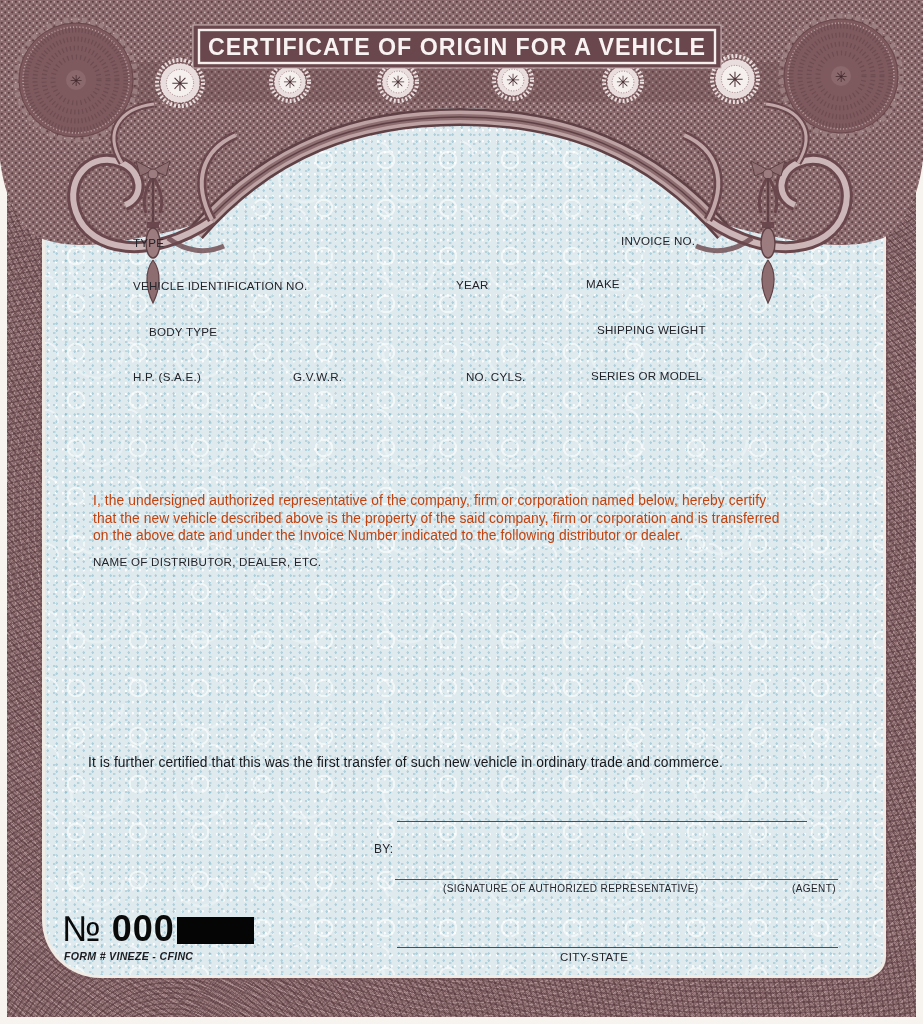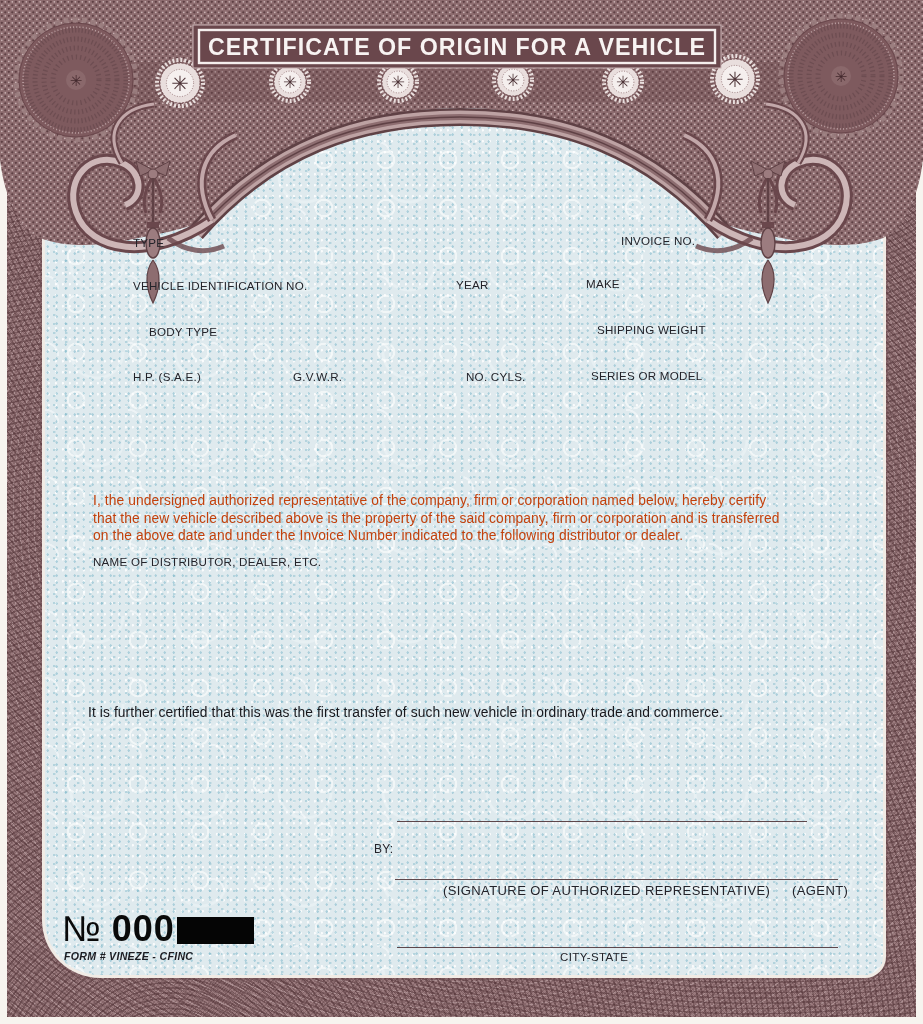--- a/index.html
+++ b/index.html
@@ -47,24 +47,24 @@
   .header-svg{position:absolute;left:0;top:0;pointer-events:none;}
   
   .lbl{
     position:absolute;font-size:11.6px;color:#23232a;letter-spacing:.25px;white-space:nowrap;
   }
   .para{
     position:absolute;left:93px;top:492px;width:745px;
     font-size:13.8px;line-height:17.6px;color:#c2410c;white-space:pre-line;letter-spacing:.1px;
   }
   .further{
-    position:absolute;left:88px;top:705px;font-size:13.8px;color:#17171c;letter-spacing:.1px;white-space:nowrap;
+    position:absolute;left:88px;top:755px;font-size:13.8px;color:#17171c;letter-spacing:.1px;white-space:nowrap;
   }
   .rule{position:absolute;height:0;border-top:1.5px solid rgba(72,42,46,.85);}
-  .cap{position:absolute;font-size:13px;color:#23232a;letter-spacing:.4px;white-space:nowrap;}
+  .cap{position:absolute;font-size:10px;color:#23232a;letter-spacing:.4px;white-space:nowrap;}
   .serial{
     position:absolute;left:62px;top:908px;display:flex;align-items:center;
     color:#0a0a0a;font-size:36px;letter-spacing:1px;
   }
   .serial .digits{margin-left:10px;letter-spacing:1px;font-weight:bold;}
   .redaction{width:77px;height:27px;background:#050505;margin-left:2px;margin-top:2px;}
   .formno{
     position:absolute;left:64px;top:950px;font-size:10.6px;font-weight:bold;
     color:#1c1c22;letter-spacing:.3px;font-style:italic;
   }

